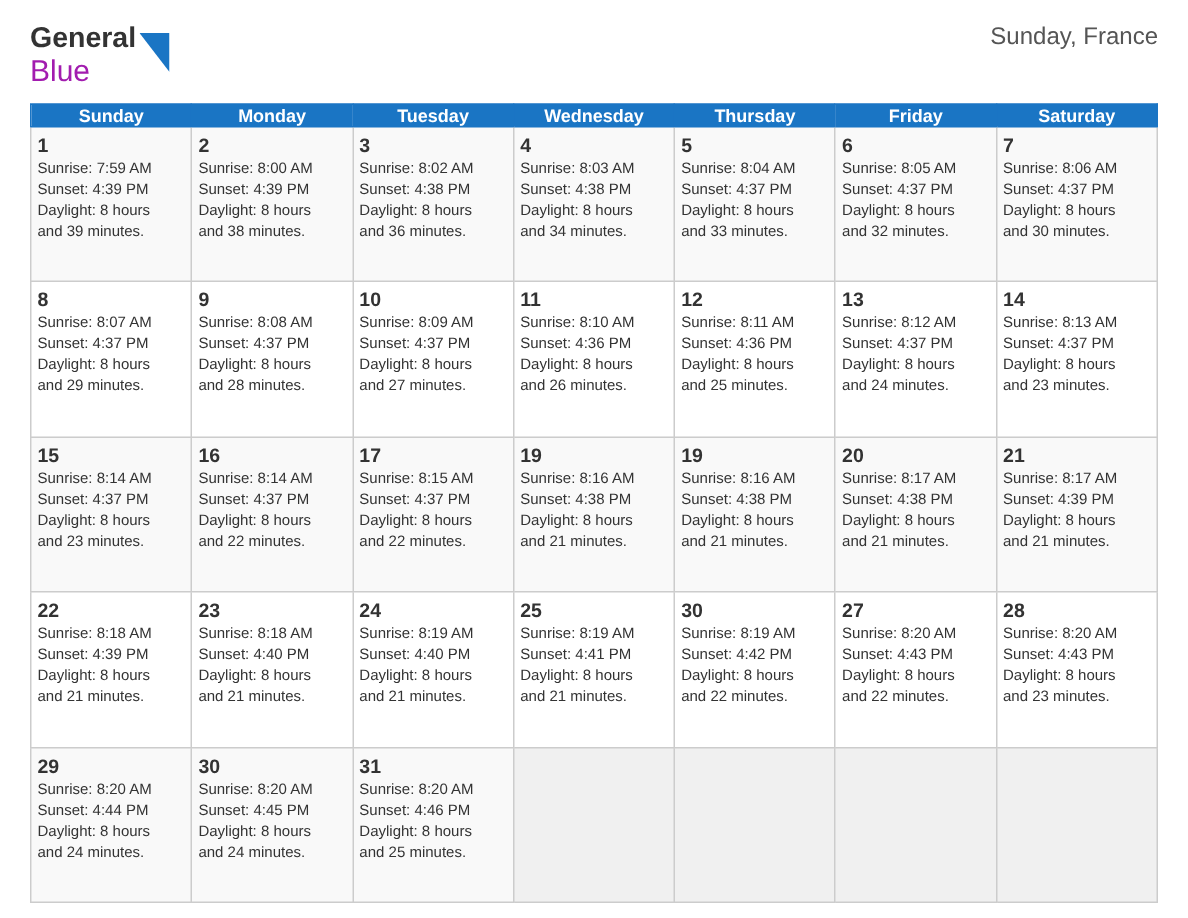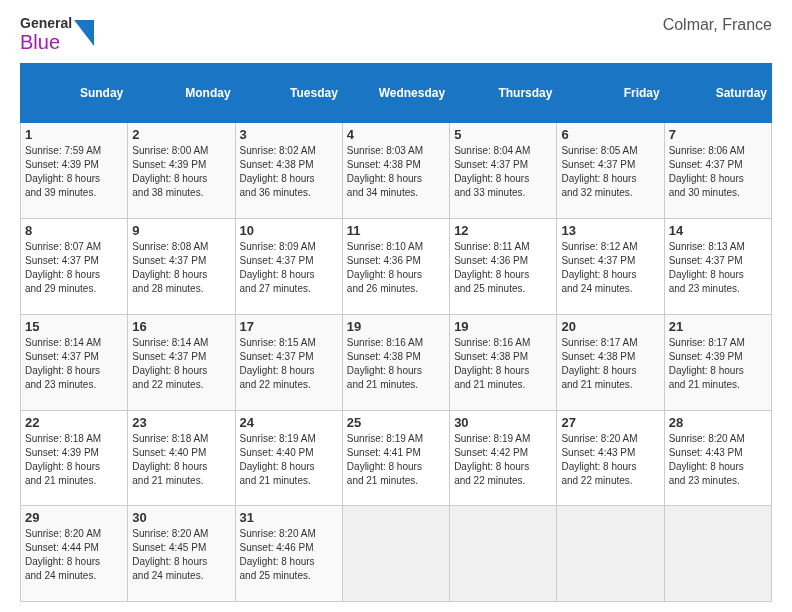--- a/index.html
+++ b/index.html
@@ -46,22 +46,22 @@
       border: 1px solid #ccc;
       border-collapse: collapse;
       width: 100%;
       table-layout: fixed;
     }
     .calendar thead tr th {
       background: #1a75c4;
       color: #fff;
       font-size: 12px;
       font-weight: bold;
-      padding: 22px 4px;
-      text-align: right;
+      padding: 0 4px;
+      text-align: center;
       border: 1px solid #1a75c4;
     }
     .calendar tbody tr td {
       vertical-align: top;
       padding: 4px 4px 4px 4px;
       border: 1px solid #ccc;
       font-size: 9.5px;
       color: #333;
       height: 88px;
       background: #fff;
@@ -86,32 +86,32 @@
     }
   </style>
 </head>
 <body>
 
 <div class="page">
   <div class="header">
     <div class="logo">
       <div style="display:flex;align-items:center;">
         <div style="display:flex;flex-direction:column;align-items:flex-start;">
-          <span style="font-size:14px;font-weight:bold;color:#333;line-height:1.1;">General</span>
+          <span style="font-size:19px;font-weight:bold;color:#333;line-height:1.1;">General</span>
           <span style="font-size:20px;font-weight:normal;color:#a21caf;line-height:1.1;">Blue</span>
         </div>
         <div style="margin-left:2px;">
           <svg width="20" height="26" viewBox="0 0 20 26">
             <polygon points="0,0 20,0 20,26" fill="#1a75c4"></polygon>
           </svg>
         </div>
       </div>
     </div>
     <div class="title-block">
-      <h2>Colmar, France</h2>
+      <h2>Sunday, France</h2>
     </div>
   </div>
 
   <table class="calendar">
     <thead>
       <tr>
         <th>Sunday</th>
         <th>Monday</th>
         <th>Tuesday</th>
         <th>Wednesday</th>

